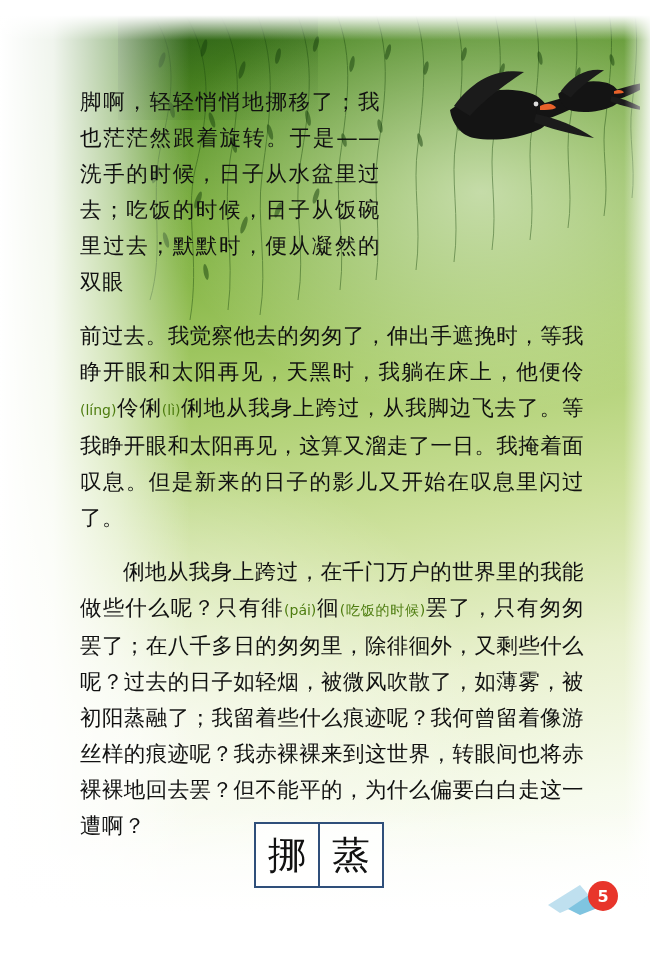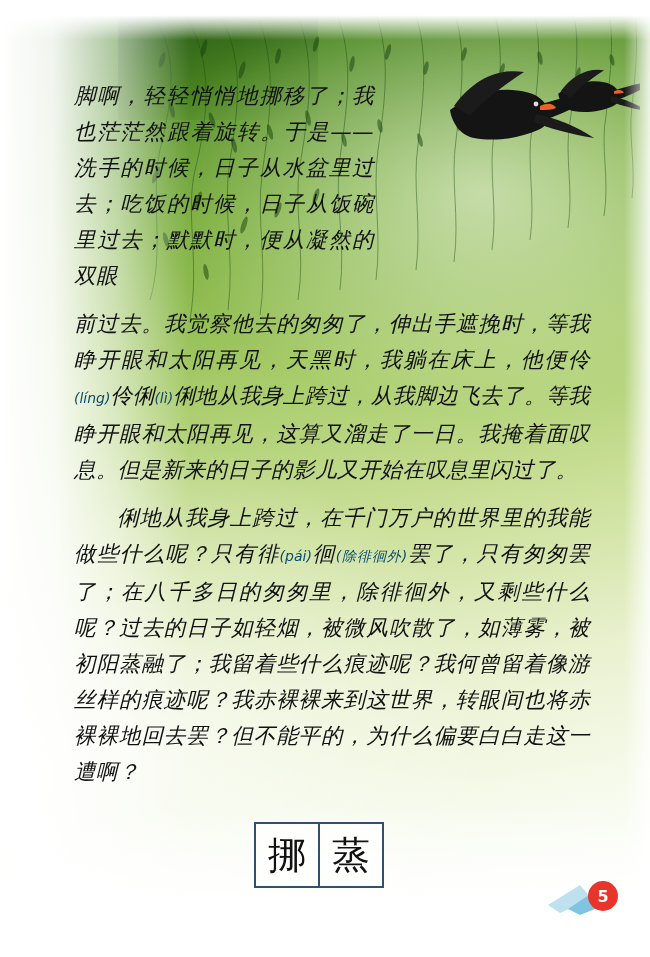--- a/index.html
+++ b/index.html
@@ -73,33 +73,32 @@
     top: 66px;
     width: 540px;
     color: #111;
     font-size: 21.5px;
     line-height: 36px;
     letter-spacing: 0.4px;
     font-family: "DejaVu Sans", "Liberation Sans", sans-serif;
     font-weight: 500;
   }
   .text-block p {
-    margin: 12px;
+    margin: 18px;
     text-align: justify;
-    font-style: italic;
   }
   .narrow {
     width: 300px;
   }
   .indent {
     text-indent: 2em;
   }
   .pinyin {
     font-size: 14px;
-    color: #0c4a6e;
+    color: #4d7c0f;
     font-family: "DejaVu Sans", "Liberation Sans", sans-serif;
     letter-spacing: 0;
   }
 
   
   .char-boxes {
     position: absolute;
     left: 254px;
     top: 822px;
     display: flex;
@@ -232,21 +231,21 @@
   </div>
 
   <div class="bg-left-fade"></div>
   <div class="bg-top-white"></div>
   <div class="bg-bottom-white"></div>
   <div class="bg-right-edge"></div>
 
   <div class="text-block">
     <p class="narrow">脚啊，轻轻悄悄地挪移了；我也茫茫然跟着旋转。于是——洗手的时候，日子从水盆里过去；吃饭的时候，日子从饭碗里过去；默默时，便从凝然的双眼</p>
     <p><span>前过去。我觉察他去的匆匆了，伸出手遮挽时，等我睁开眼和太阳再见，天黑时，我躺在床上，他便伶</span><span class="pinyin">(líng)</span><span>伶俐</span><span class="pinyin">(lì)</span><span>俐地从我身上跨过，从我脚边飞去了。等我睁开眼和太阳再见，这算又溜走了一日。我掩着面叹息。但是新来的日子的影儿又开始在叹息里闪过了。</span></p>
-    <p class="indent"><span>俐地从我身上跨过，在千门万户的世界里的我能做些什么呢？只有徘</span><span class="pinyin">(pái)</span><span>徊</span><span class="pinyin">(除徘徊外)</span><span>罢了，只有匆匆罢了；在八千多日的匆匆里，除徘徊外，又剩些什么呢？过去的日子如轻烟，被微风吹散了，如薄雾，被初阳蒸融了；我留着些什么痕迹呢？我何曾留着像游丝样的痕迹呢？我赤裸裸来到这世界，转眼间也将赤裸裸地回去罢？但不能平的，为什么偏要白白走这一遭啊？</span></p>
+    <p class="indent"><span>俐地从我身上跨过，在千门万户的世界里的我能做些什么呢？只有徘</span><span class="pinyin">(pái)</span><span>徊</span><span class="pinyin">(吃饭的时候)</span><span>罢了，只有匆匆罢了；在八千多日的匆匆里，除徘徊外，又剩些什么呢？过去的日子如轻烟，被微风吹散了，如薄雾，被初阳蒸融了；我留着些什么痕迹呢？我何曾留着像游丝样的痕迹呢？我赤裸裸来到这世界，转眼间也将赤裸裸地回去罢？但不能平的，为什么偏要白白走这一遭啊？</span></p>
   </div>
 
   <div class="char-boxes">
     <div class="char-box">挪</div>
     <div class="char-box">蒸</div>
   </div>
 
   <div class="page-number-wrap">
     <svg class="pn-ribbon-a" width="78" height="40" viewBox="0 0 78 40">
       <path d="M2 30 L 34 10 L 46 24 L 14 38 Z" fill="#bfe0ef"></path>

